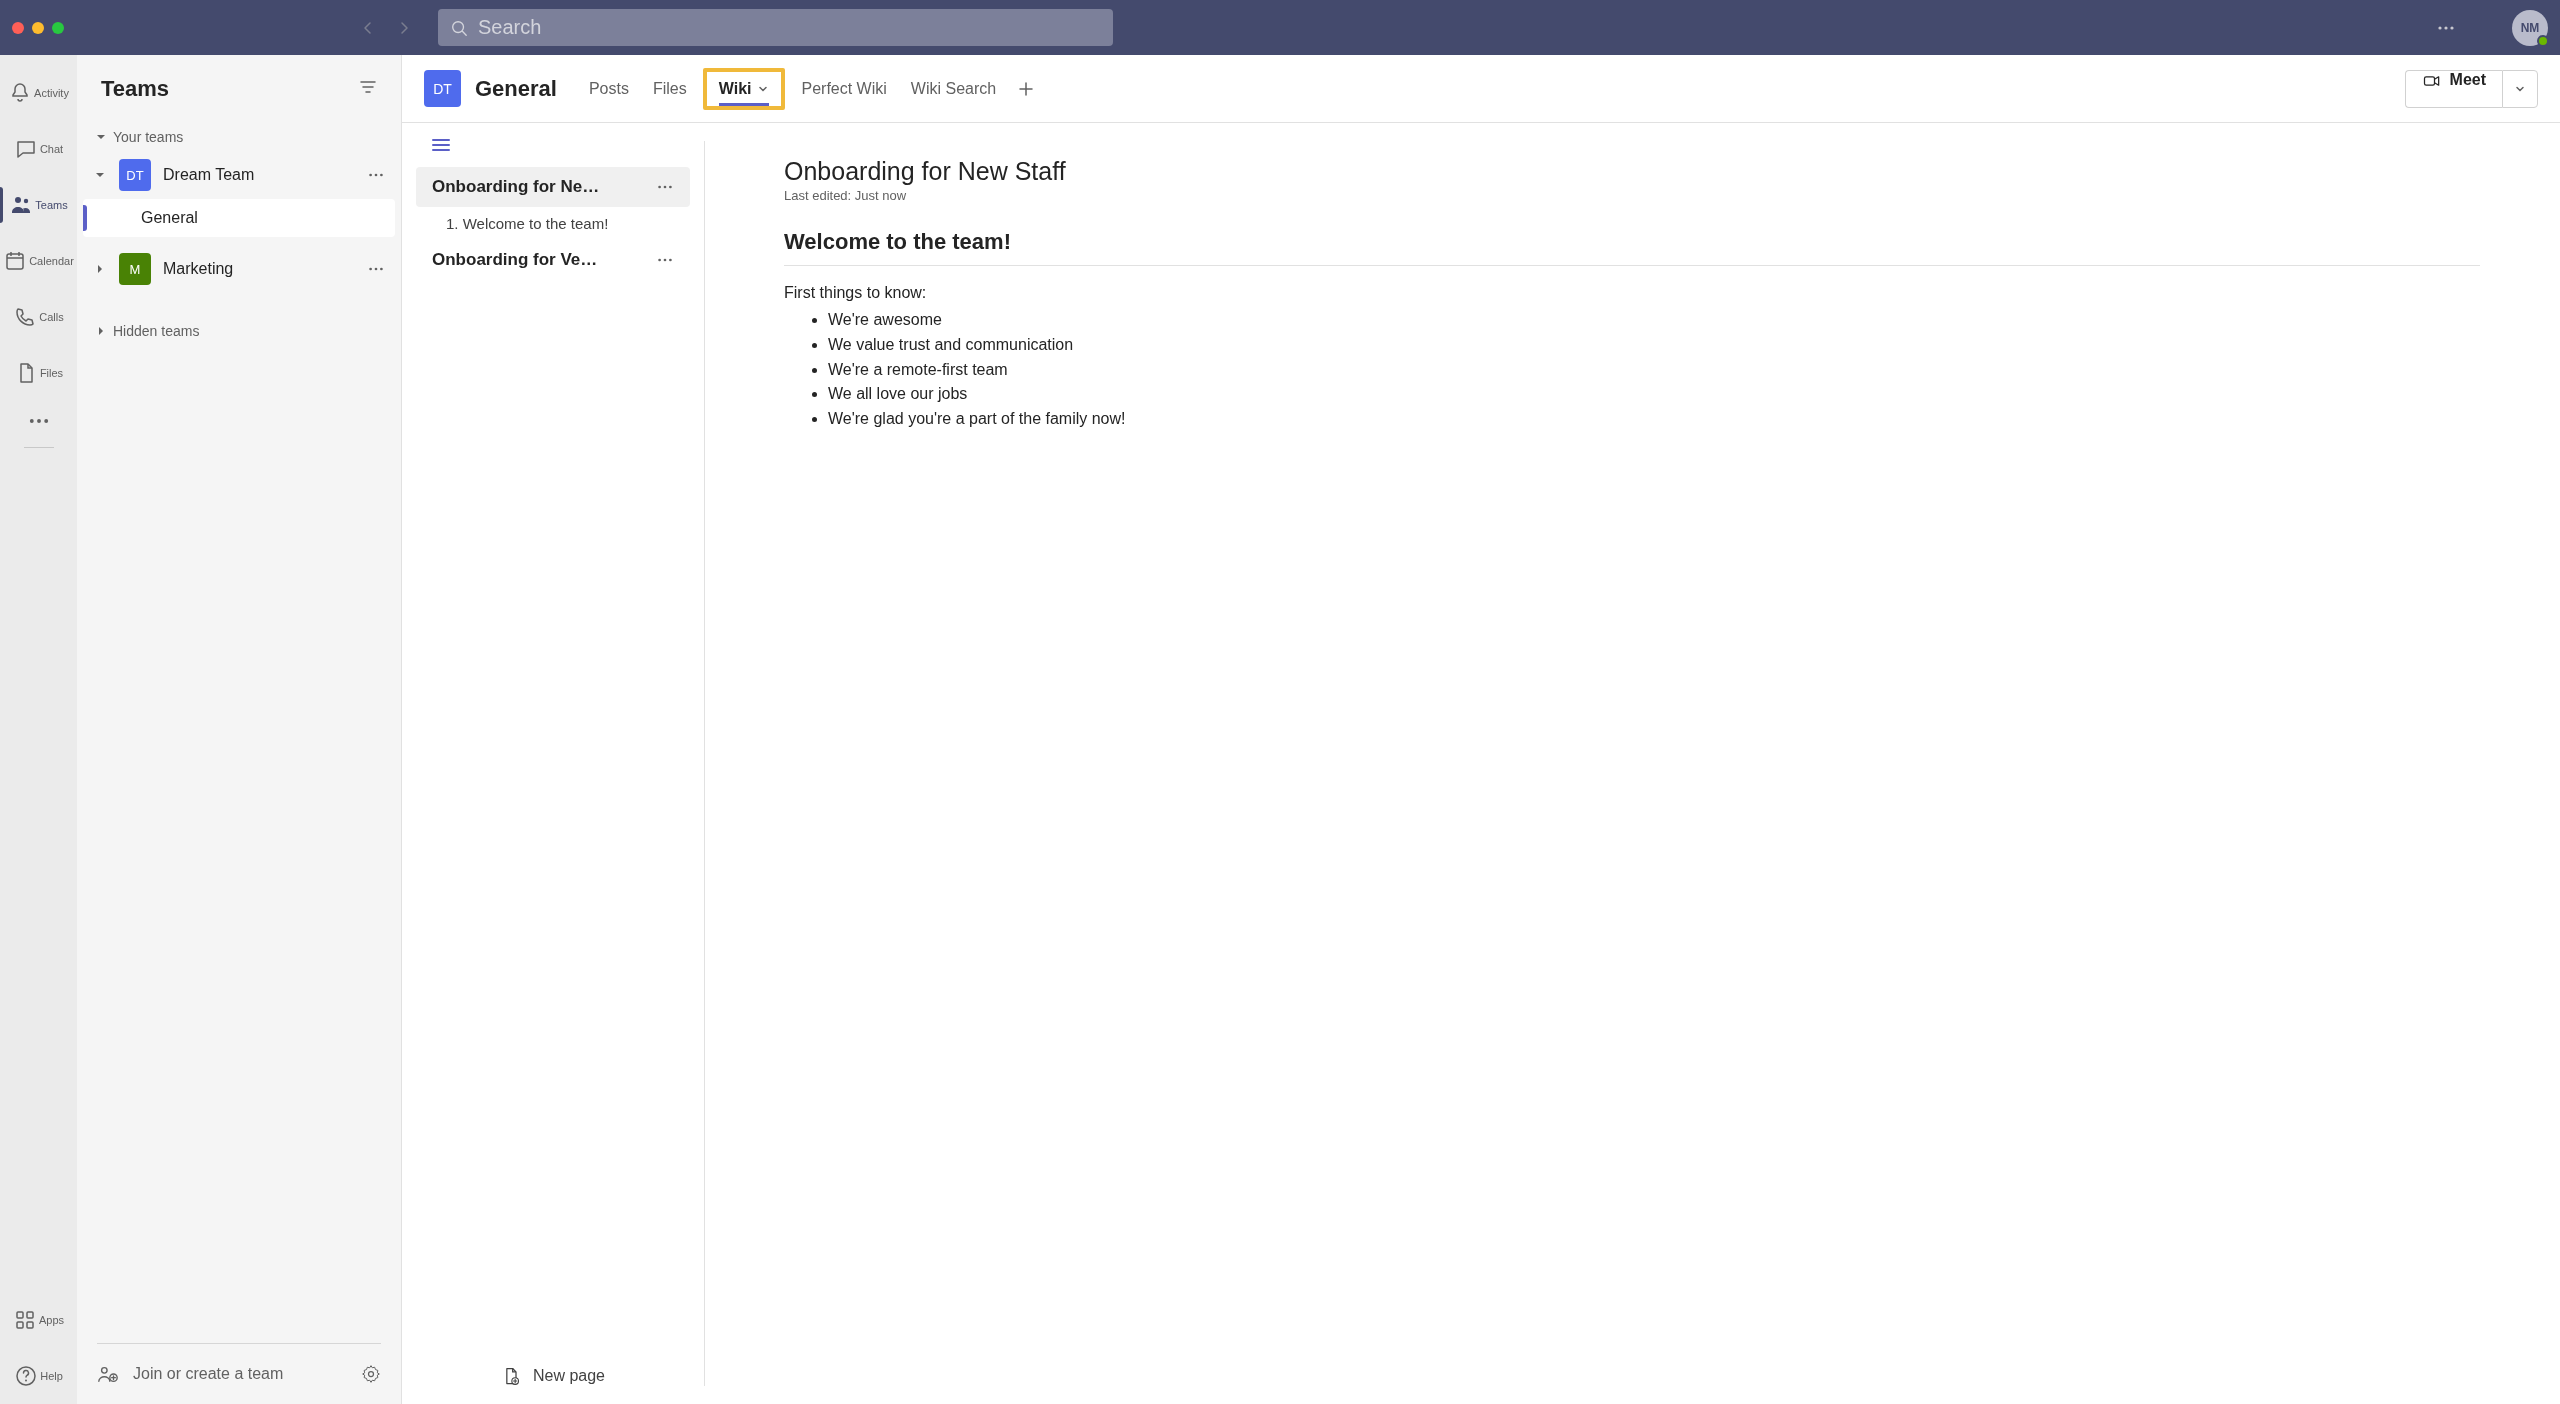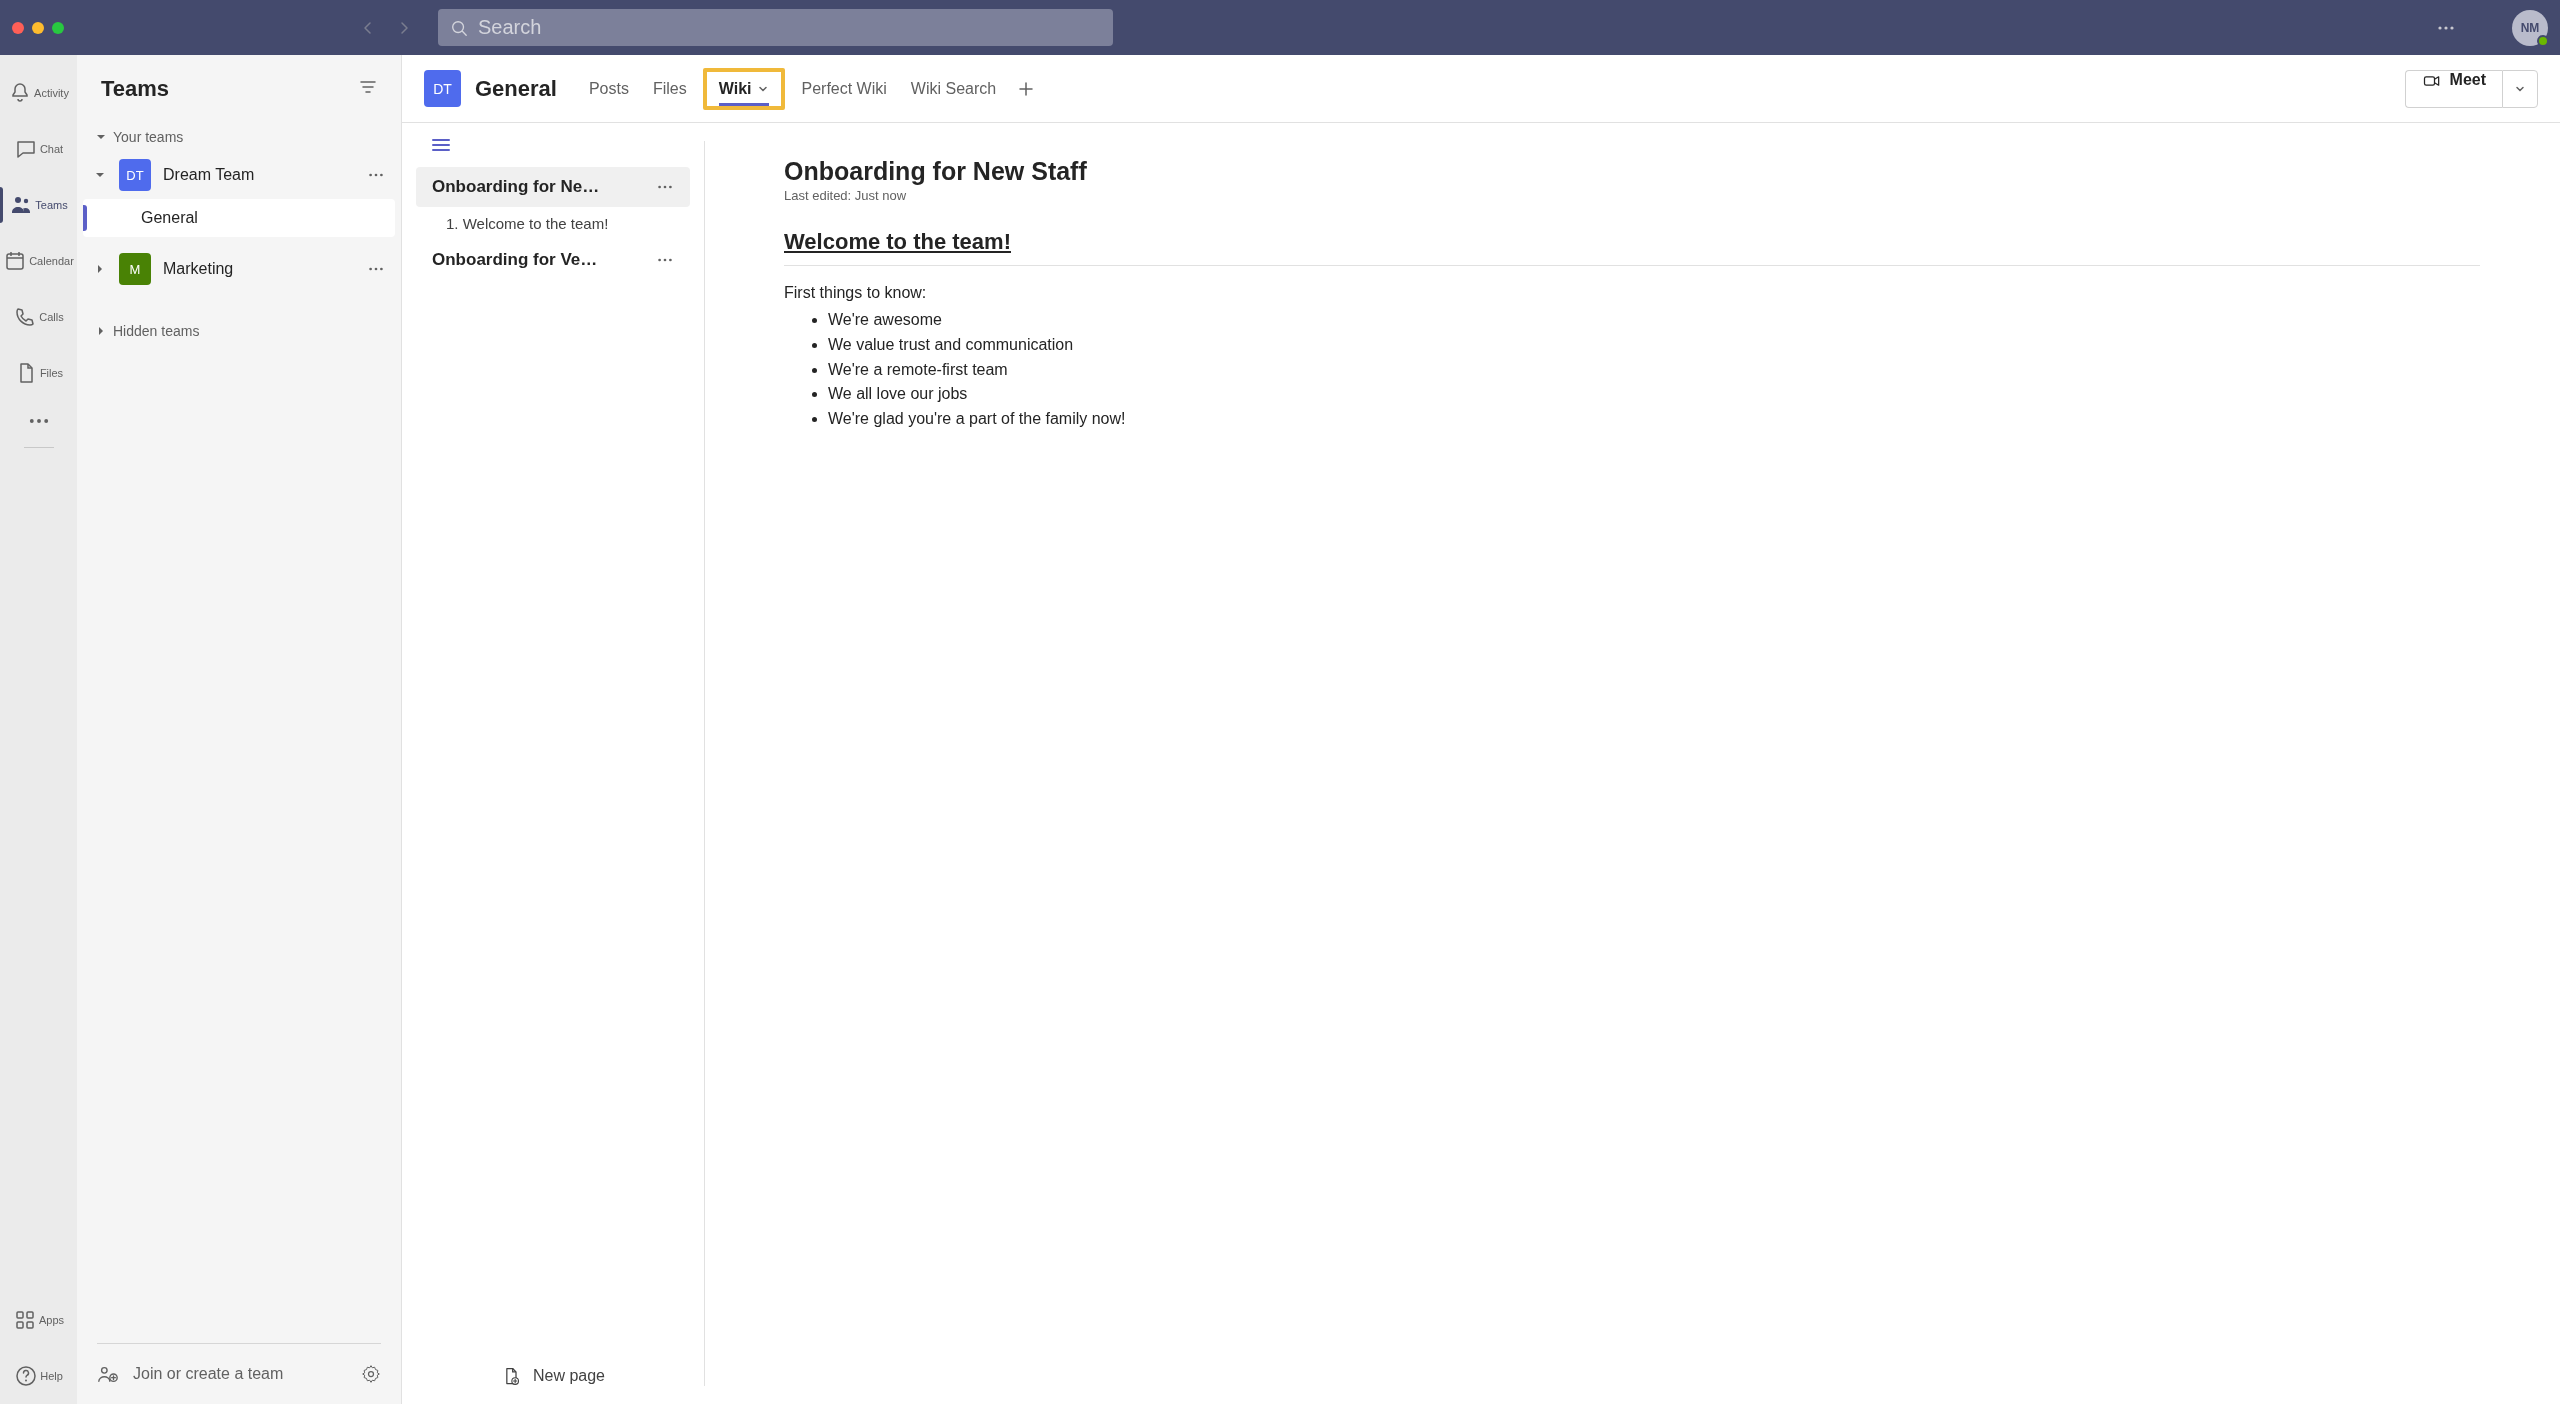--- a/index.html
+++ b/index.html
@@ -96,23 +96,23 @@
 .wiki-page-row { display:flex; align-items:center; padding:10px 16px; border-radius:4px; cursor:pointer; gap:10px; }
 .wiki-page-row.selected { background:#f0f0f0; }
 .wiki-page-title { flex:1; font-size:17px; font-weight:700; color:#242424; white-space:nowrap; overflow:hidden; text-overflow:ellipsis;}
 .wiki-page-more { color:#616161; display:flex;}
 .wiki-sub { padding: 8px 16px 8px 30px; font-size:15px; color:#424242; cursor:pointer;}
 .wiki-new { height:56px; display:flex; align-items:center; gap:12px; padding:0 28px; color:#424242; font-size:16px; cursor:pointer;justify-content:center;}
 
 
 .wiki-content { flex:1; overflow:auto; padding: 34px 80px 40px 80px; position:relative;}
 .wiki-divider-left { position:absolute; left:0; top:18px; bottom:18px; width:1px; background:#e1e1e1;}
-.wiki-h1 { font-size:25px; font-weight:700; color:#242424; margin-bottom:2px;}
+.wiki-h1 { font-size:25px; font-weight:400; color:#242424; margin-bottom:2px;}
 .wiki-meta { font-size:13px; color:#616161; margin-bottom:26px;}
-.wiki-h2 { font-size:22px; font-weight:700; color:#242424; padding-bottom:10px; border-bottom:1px solid #e1e1e1; margin-bottom:18px;text-decoration:underline;}
+.wiki-h2 { font-size:22px; font-weight:700; color:#242424; padding-bottom:10px; border-bottom:1px solid #e1e1e1; margin-bottom:18px;}
 .wiki-p { font-size:16px; color:#242424; margin-bottom:6px;}
 .wiki-ul { list-style: disc; padding-left: 44px; }
 .wiki-ul li { font-size:16px; color:#242424; line-height:1.55;}
 
 </style>
 </head>
 <body>
 
 <div class="app">
 

